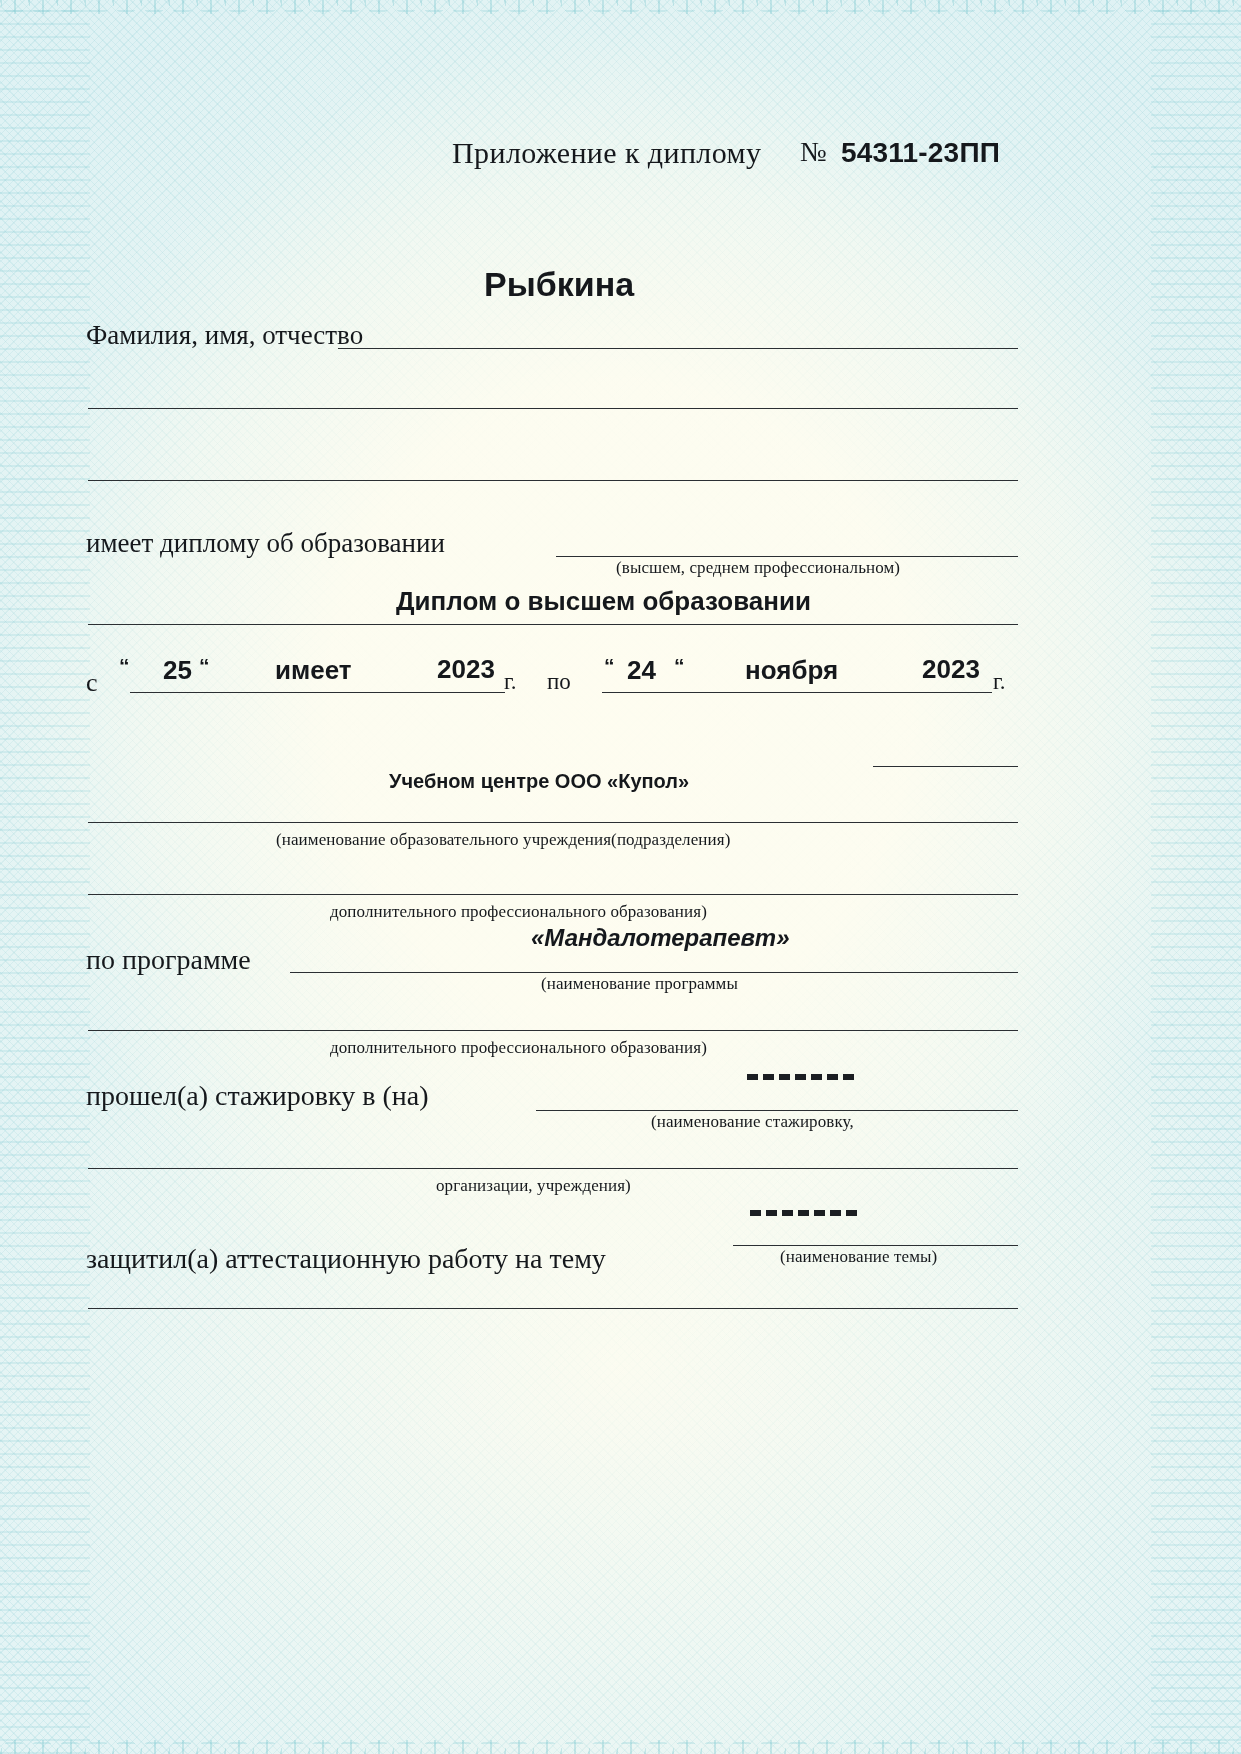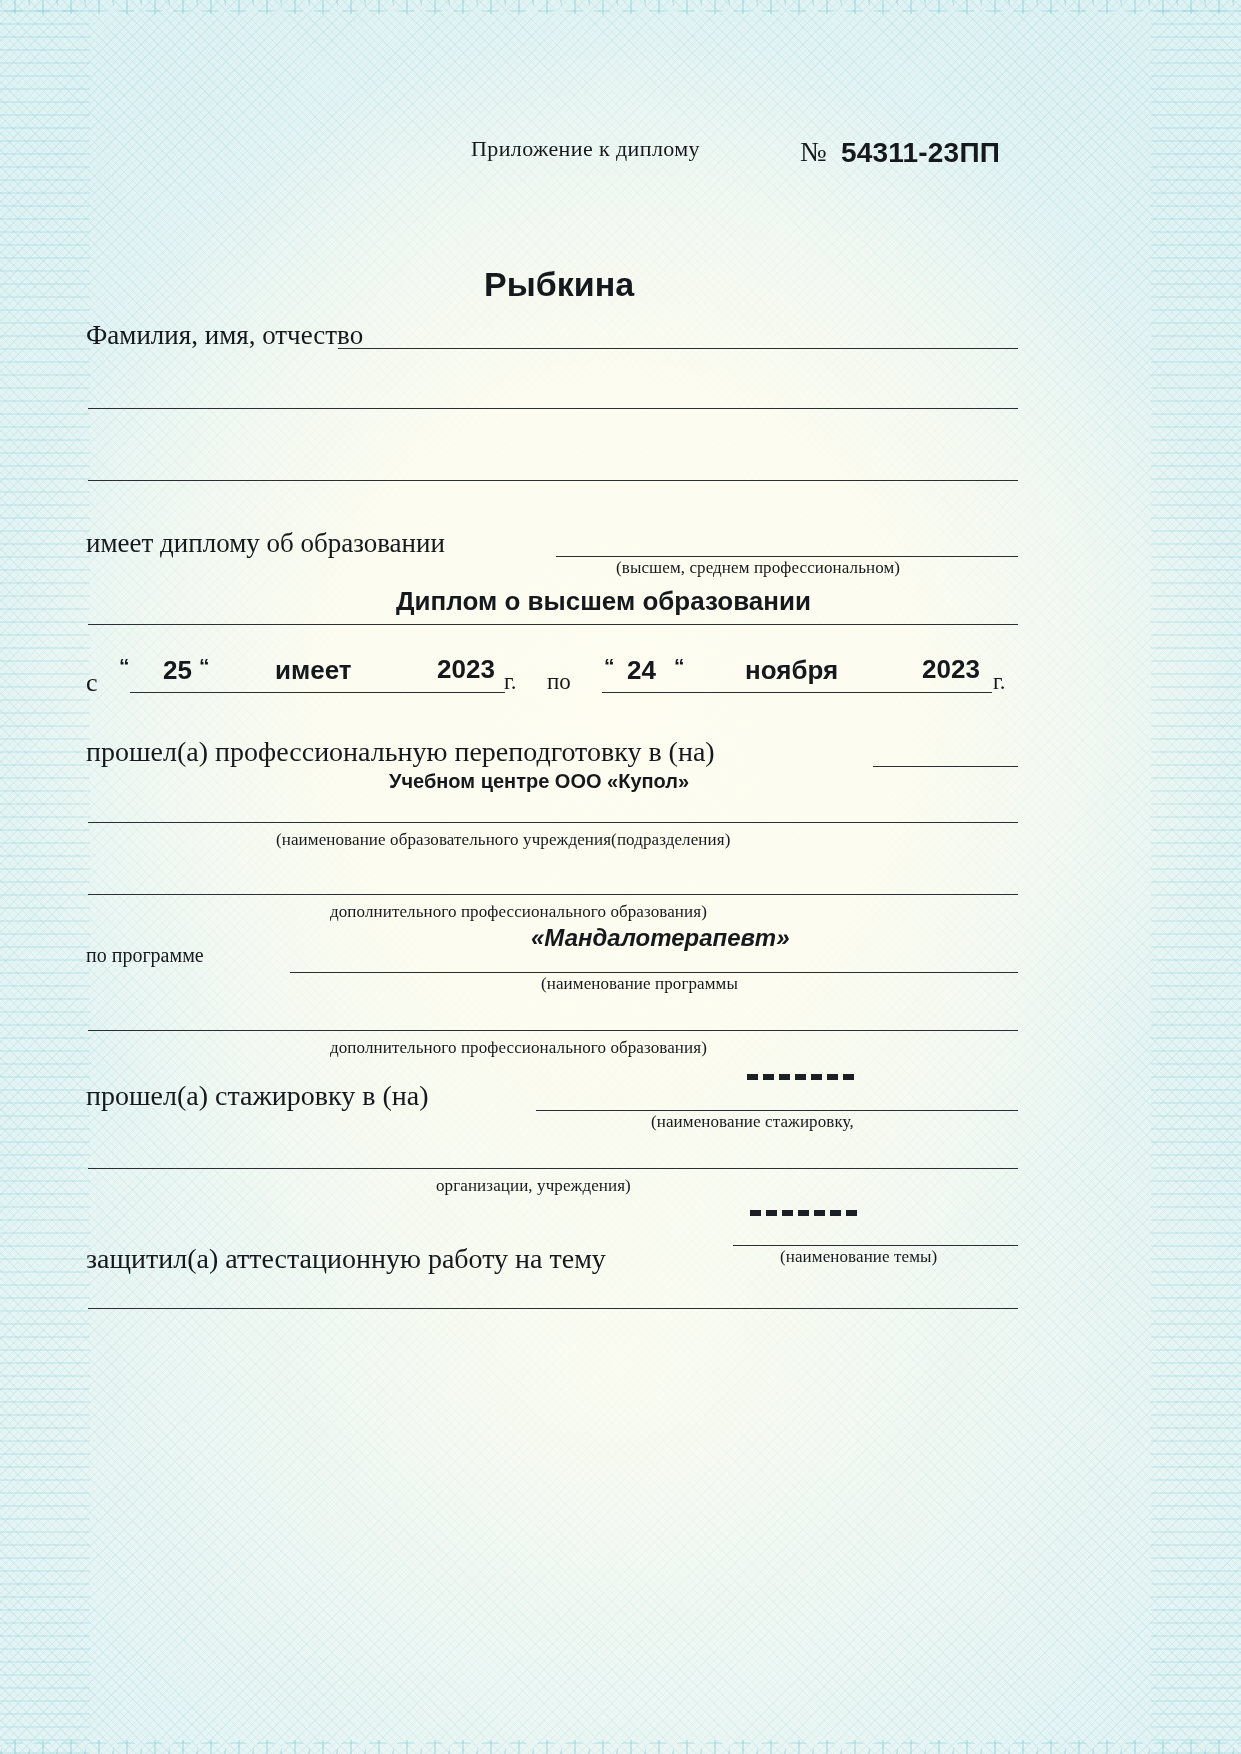--- a/index.html
+++ b/index.html
@@ -110,21 +110,21 @@
     background: repeating-linear-gradient(90deg,
       #1b1e22 0px, #1b1e22 11px,
       transparent 11px, transparent 16px);
   }
 
   
   .serif      { font-family: "Liberation Serif", "DejaVu Serif", serif; }
   .sans-bold  { font-family: "Liberation Sans", "DejaVu Sans", sans-serif; font-weight: 700; }
   .sans-bi    { font-family: "Liberation Sans", "DejaVu Sans", sans-serif; font-weight: 700; font-style: italic; }
 
-  .t-head     { font-size: 22px; letter-spacing: .4px; white-space: nowrap; margin-left: 19px; }
+  .t-head     { font-size: 30px; letter-spacing: .4px; white-space: nowrap; }
   .t-num      { font-size: 28px; letter-spacing: .2px; white-space: nowrap; }
   .t-label    { font-size: 27px; white-space: nowrap; }
   .t-caption  { font-size: 17px; white-space: nowrap; letter-spacing: .1px; }
   .t-date     { font-size: 26px; white-space: nowrap; }
   .t-datebold { font-size: 26px; white-space: nowrap; }
   .t-quote    { font-size: 21px; white-space: nowrap; }
 </style>
 </head>
 <body>
 
@@ -190,37 +190,36 @@
     <div class="row sans-bold t-quote" style="left:674px; top:654px;">“</div>
 
     <div class="row sans-bold t-datebold" style="left:745px; top:655px;">ноября</div>
 
     <div class="row sans-bold t-datebold" style="left:922px; top:654px;">2023</div>
 
     <div class="row serif" style="left:993px; top:669px; font-size:23px;">г.</div>
 
     <div class="rule thin" style="left:602px; top:692px; width:390px;"></div>
 
-    <div class="row serif" style="left:86px; top:736px; font-size:28px;">прошел(а) профессиональную переподготовку в (на)</div>
 
     <div class="rule" style="left:873px; top:766px; width:145px;"></div>
 
     <div class="row sans-bold" style="left:389px; top:770px; font-size:20px;">Учебном центре ООО «Купол»</div>
 
     <div class="rule" style="left:88px; top:822px; width:930px;"></div>
 
     <div class="row serif t-caption" style="left:276px; top:830px;">(наименование образовательного учреждения(подразделения)</div>
 
     <div class="rule" style="left:88px; top:894px; width:930px;"></div>
 
     <div class="row serif t-caption" style="left:330px; top:902px;">дополнительного профессионального образования)</div>
 
     <div class="row sans-bi" style="left:531px; top:924px; font-size:24px;">«Мандалотерапевт»</div>
 
-    <div class="row serif" style="left:86px; top:944px; font-size:20px;">по программе</div>
+    <div class="row serif" style="left:86px; top:944px; font-size:28px;">по программе</div>
 
     <div class="rule" style="left:290px; top:972px; width:728px;"></div>
 
     <div class="row serif t-caption" style="left:541px; top:974px;">(наименование программы</div>
 
     <div class="rule" style="left:88px; top:1030px; width:930px;"></div>
 
     <div class="row serif t-caption" style="left:330px; top:1038px;">дополнительного профессионального образования)</div>
 
     <div class="dashmark" style="left:747px; top:1074px; width:112px;"></div>

